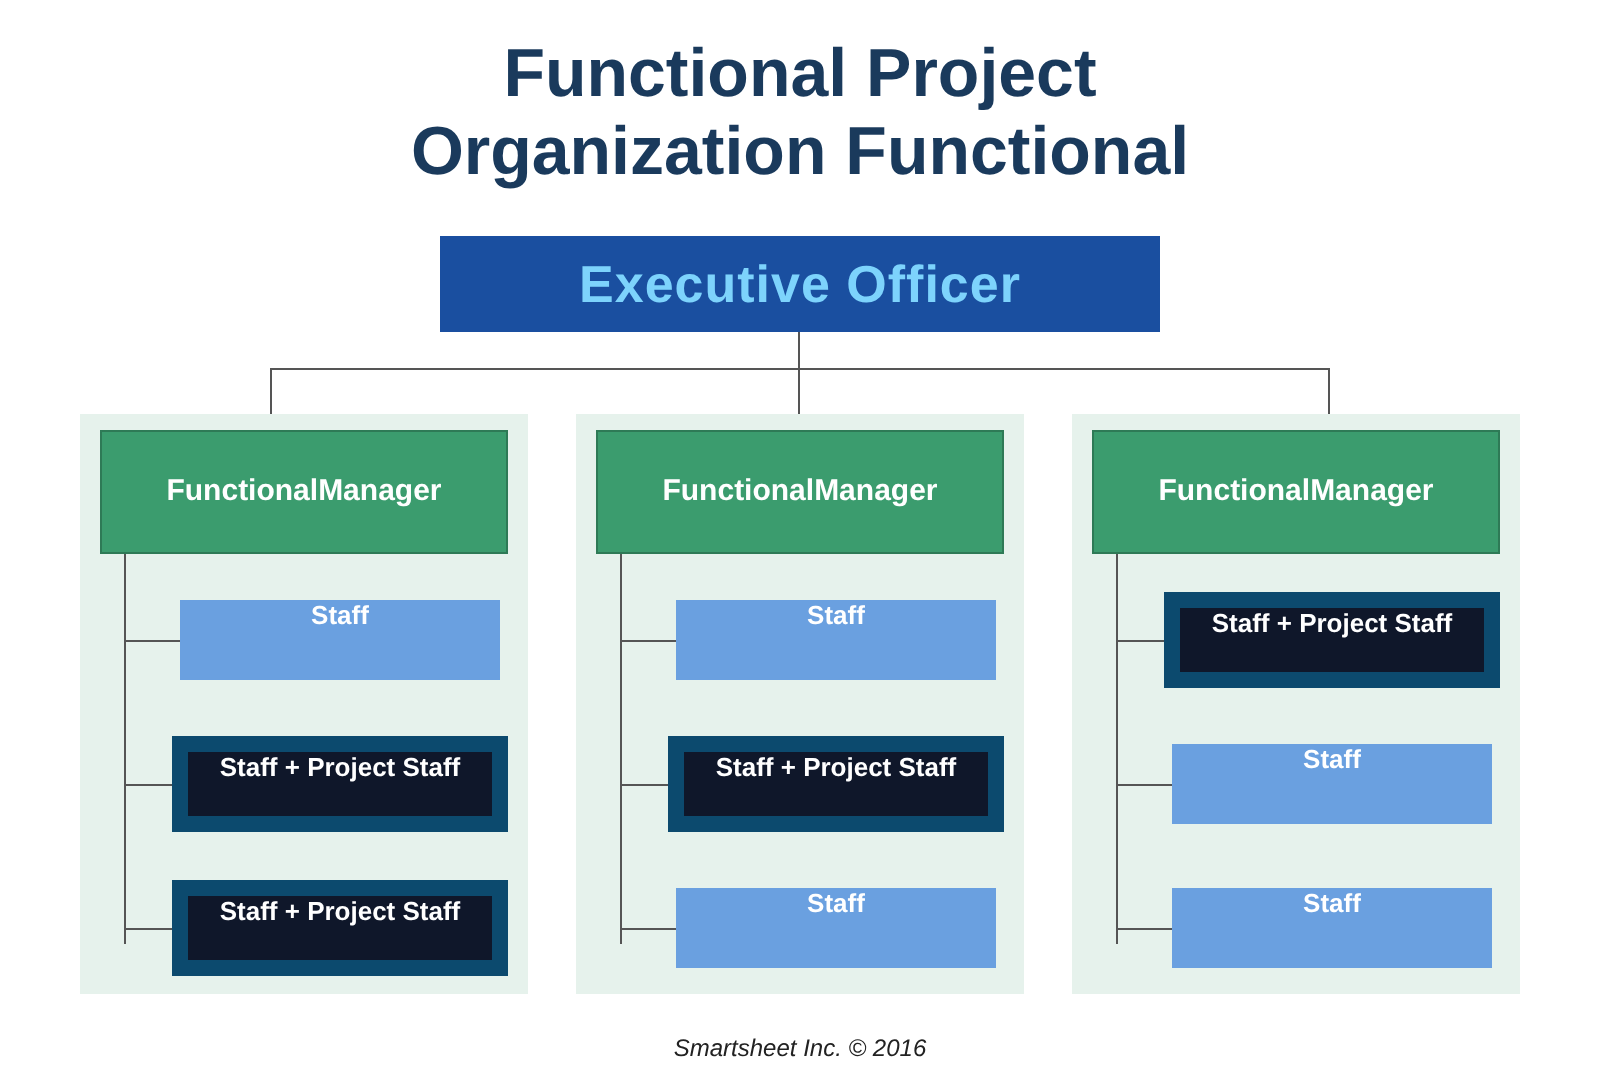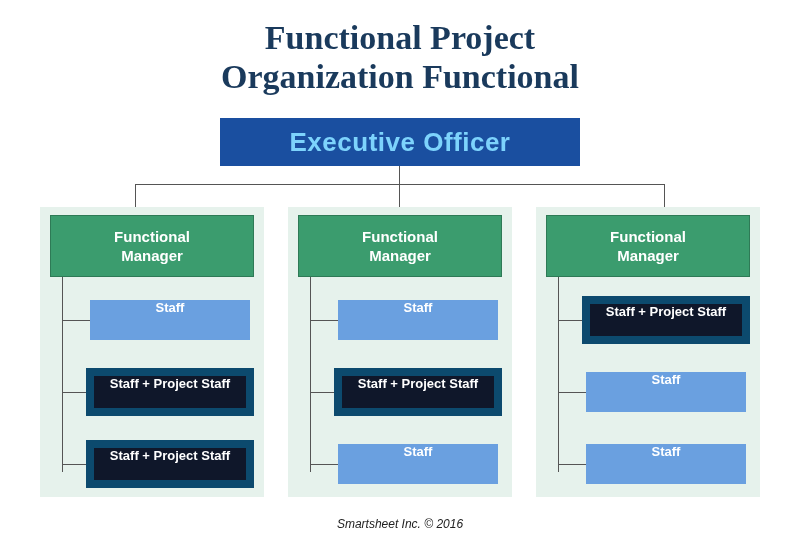--- a/index.html
+++ b/index.html
@@ -11,21 +11,20 @@
     position: relative;
     overflow: hidden;
   }
   .title {
     text-align: center;
     color: #1a3a5c;
     font-weight: 800;
     font-size: 34px;
     line-height: 1.15;
     padding-top: 18px;
-    font-family: Liberation Serif, serif;
   }
   .exec-box {
     position: absolute;
     left: 220px;
     top: 118px;
     width: 360px;
     height: 48px;
     background: #1a4fa0;
     color: #7dd3fc;
     font-weight: 700;
@@ -52,21 +51,21 @@
     top: 8px;
     left: 10px;
     right: 10px;
     height: 62px;
     background: #3b9c6e;
     border: 1px solid #2e7a56;
     color: #fff;
     font-weight: 700;
     font-size: 15px;
     display: flex;
-    flex-direction: column;
+    flex-direction: row;
     align-items: center;
     justify-content: center;
     line-height: 1.3;
   }
   .staff-box {
     position: absolute;
     height: 40px;
     color: #fff;
     font-size: 13px;
     font-weight: 600;

